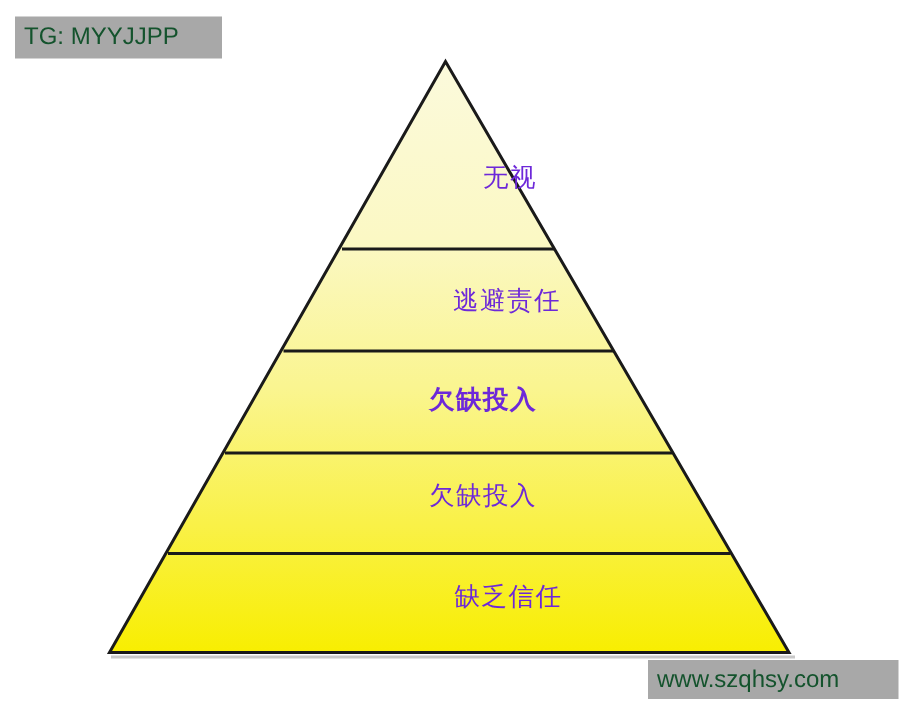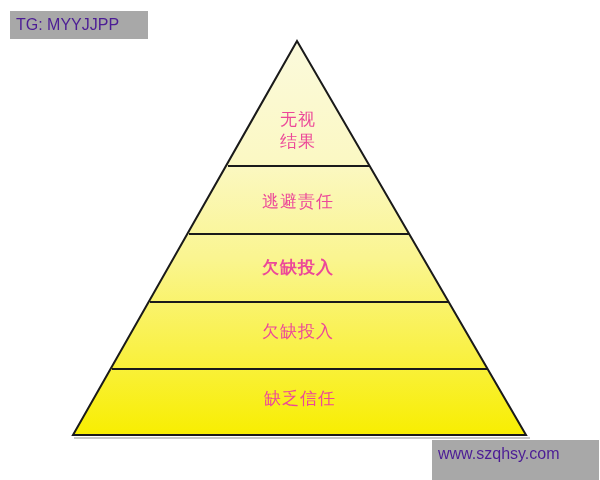--- a/index.html
+++ b/index.html
@@ -1,21 +1,21 @@
 <!DOCTYPE html>
 <html><head>
 <meta charset="utf-8">
 <style>
   html, body { margin: 0; padding: 0; }
   body { width: 600px; height: 480px; background: #ffffff; position: relative; overflow: hidden; font-family: "DejaVu Sans", "Liberation Sans", sans-serif; }
-  .watermark { position: absolute; background: #a8a8a8; color: #4c1d95; font-family: "Liberation Sans", "DejaVu Sans", sans-serif; font-size: 16px; line-height: 28px; padding: 0 6px; }
+  .watermark { position: absolute; background: #a8a8a8; color: #14532d; font-family: "Liberation Sans", "DejaVu Sans", sans-serif; font-size: 16px; line-height: 28px; padding: 0 6px; }
   #wm-top { left: 10px; top: 11px; width: 126px; height: 28px; }
-  #wm-bottom { left: 432px; top: 440px; width: 155px; height: 40px; font-size: 16px; }
+  #wm-bottom { left: 432px; top: 440px; width: 155px; height: 26px; font-size: 16px; }
   svg { position: absolute; left: 0; top: 0; }
-  .label { position: absolute; color: #ec4899; font-size: 17px; text-align: center; width: 120px; line-height: 22px; letter-spacing: 1px; }
+  .label { position: absolute; color: #6d28d9; font-size: 17px; text-align: right; width: 120px; line-height: 22px; letter-spacing: 1px; }
 </style>
 </head>
 <body>
 
 <div class="watermark" id="wm-top">TG: MYYJJPP</div>
 
 <svg width="600" height="480">
   <defs>
     <linearGradient id="pg" x1="0" y1="0" x2="0" y2="1" gradientUnits="userSpaceOnUse">
       <stop offset="0" stop-color="#fbfadf"></stop>
@@ -35,20 +35,19 @@
   <line x1="74" y1="438" x2="530" y2="438" stroke="#c8c8c8" stroke-width="2"></line>
   <polygon points="297,41 526,435 73,435" fill="url(#pg2)" stroke="#1a1a1a" stroke-width="2"></polygon>
   <line x1="228" y1="166" x2="370" y2="166" stroke="#1a1a1a" stroke-width="2"></line>
   <line x1="189" y1="234" x2="409" y2="234" stroke="#1a1a1a" stroke-width="2"></line>
   <line x1="150" y1="302" x2="448" y2="302" stroke="#1a1a1a" stroke-width="2"></line>
   <line x1="112" y1="369" x2="487" y2="369" stroke="#1a1a1a" stroke-width="2"></line>
 </svg>
 
 <div class="label" style="left:238px; top:108px;">
   <div>无视</div>
-  <div>结果</div>
 </div>
-<div class="label" style="left:238px; top:190px;">逃避责任</div>
+<div class="label" style="left:254px; top:190px;">逃避责任</div>
 <div class="label" style="left:238px; top:256px;font-weight:bold;">欠缺投入</div>
 <div class="label" style="left:238px; top:320px;">欠缺投入</div>
-<div class="label" style="left:240px; top:387px;">缺乏信任</div>
+<div class="label" style="left:255px; top:387px;">缺乏信任</div>
 
 <div class="watermark" id="wm-bottom">www.szqhsy.com</div>
 
 </body></html>

